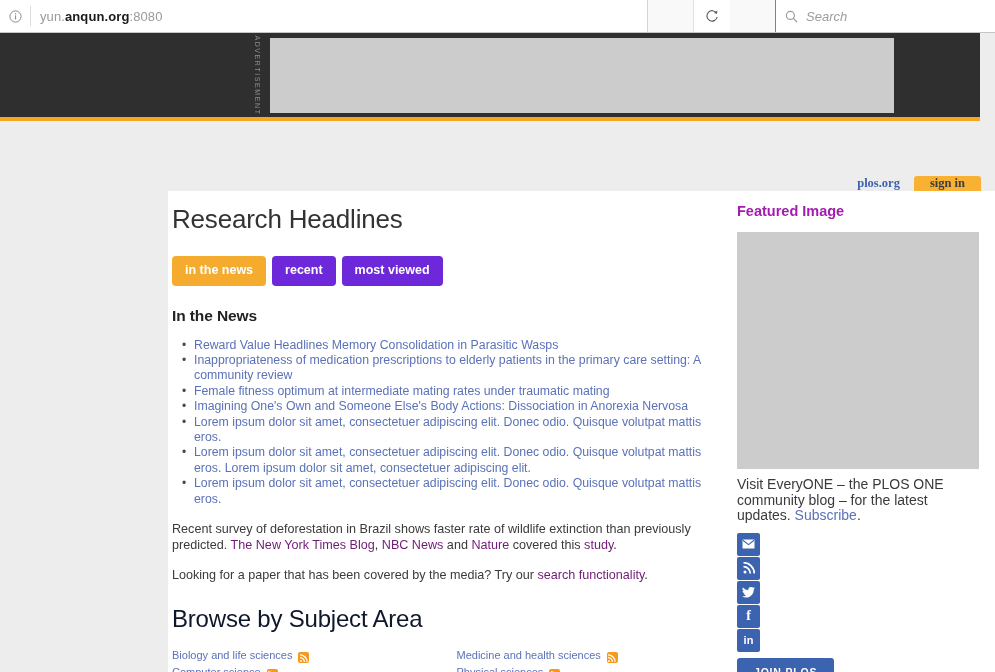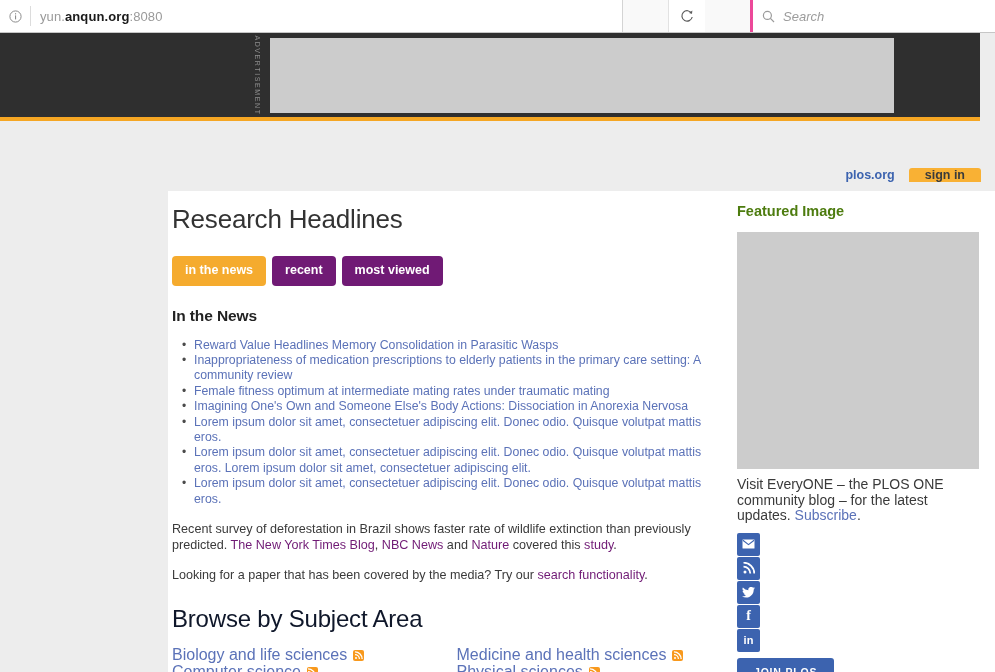--- a/index.html
+++ b/index.html
@@ -68,26 +68,26 @@
     width: 36px;
     display: flex;
     align-items: center;
     justify-content: center;
     color: #5b5b5b;
     border-left: 1px solid #e2e2e2;
     flex: none;
     background: #ffffff;
   }
   .search-zone {
-    width: 245px;
+    width: 220px;
     flex: none;
     display: flex;
     align-items: center;
     background: #ffffff;
-    border-left: 3px solid #ec4899;
+    border-left: 1px solid #ec4899;
     box-sizing: border-box;
   }
   .search-icon-wrap {
     width: 30px;
     display: flex;
     align-items: center;
     justify-content: center;
     color: #9b9b9b;
     flex: none;
   }
@@ -147,21 +147,22 @@
 
   
   .util-nav {
     position: absolute;
     left: 0;
     top: 126px;
     width: 995px;
     height: 32px;
     display: flex;
     justify-content: flex-end;
-    align-items: center;
+    align-items: flex-end;
+    font-family: Liberation Serif, serif;
   }
   .util-nav .plos-org {
     font-size: 12.5px;
     font-weight: bold;
     color: #3c63af;
     display: flex;
     align-items: center;
     padding: 0 14px;
     text-decoration: none;
   }
@@ -212,21 +213,21 @@
 
   .tabs {
     display: flex;
     gap: 6px;
     margin-top: 21px;
   }
   .tab {
     font-size: 12.5px;
     font-weight: bold;
     color: #ffffff;
-    background: #701a75;
+    background: #6d28d9;
     border-radius: 4px;
     padding: 8px 13px 9px;
     line-height: 1;
     box-sizing: border-box;
   }
   .tab.active {
     background: #f5ab2e;
   }
 
   h2.section-heading {
@@ -283,22 +284,22 @@
     display: flex;
     margin-top: 14px;
   }
   .subject-col {
     width: 50%;
     box-sizing: border-box;
   }
   .subject-col.right { padding-left: 10px; }
   .subject-row {
     display: flex;
-    align-items: center;
-    font-size: 16px;
+    align-items: flex-end;
+    font-size: 11px;
     line-height: 16.5px;
     color: #5b72b8;
     margin-bottom: 0.5px;
     white-space: nowrap;
   }
   .rss-badge {
     display: inline-flex;
     align-items: flex-end;
     justify-content: flex-start;
     width: 11px;
@@ -308,21 +309,21 @@
     margin-left: 6px;
     position: relative;
     flex: none;
   }
   .rss-badge svg { position:absolute; left:1.5px; bottom:1.5px; }
 
   
   h3.side-heading {
     font-size: 14.5px;
     font-weight: bold;
-    color: #4d7c0f;
+    color: #a21caf;
     margin: 12px 0 0 0;
   }
   .featured-img {
     width: 242px;
     height: 237px;
     background: #cccccc;
     margin-top: 13px;
   }
   p.side-caption {
     font-size: 14px;

